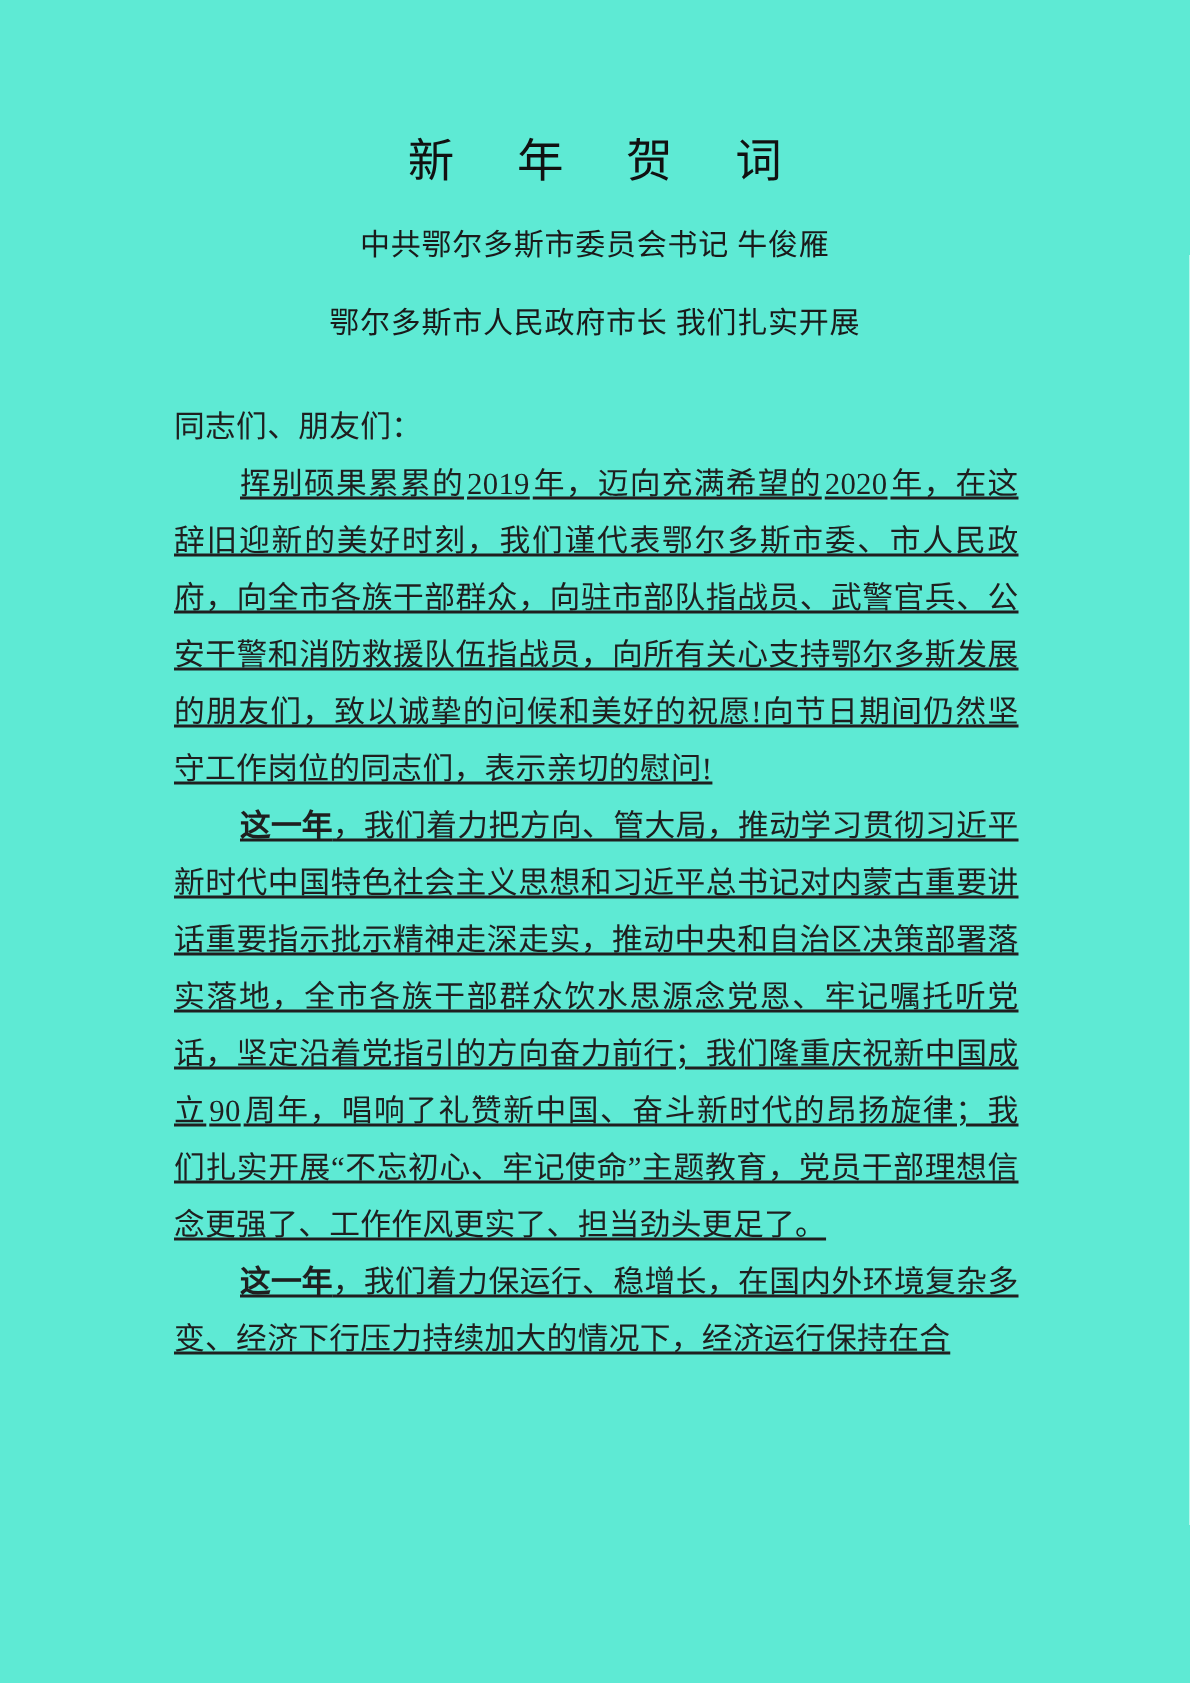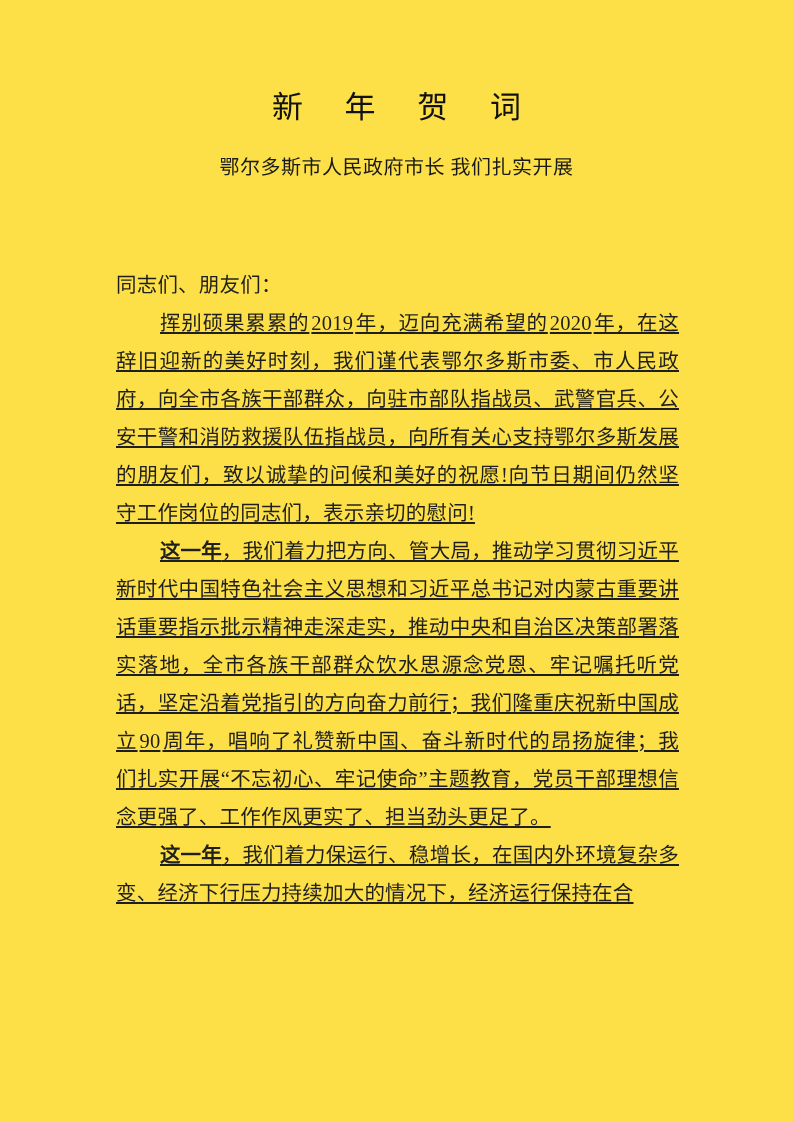--- a/index.html
+++ b/index.html
@@ -7,21 +7,21 @@
     margin: 0;
     padding: 0;
     background: #ffffff;
   }
 
   .page {
     position: relative;
     width: 793px;
     height: 1122px;
     margin: 0 auto;
-    background: #fde047;
+    background: #5eead4;
     overflow: hidden;
     color: #1a1a1a;
     font-family: "Liberation Serif", "DejaVu Serif", serif;
     -webkit-font-smoothing: antialiased;
   }
 
   
   .title-block {
     position: absolute;
     left: 0;
@@ -106,20 +106,21 @@
     font-weight: 700;
   }
 </style>
 </head>
 <body>
 
 <div class="page">
 
   <div class="title-block">
     <h1 class="doc-title">新 年 贺 词</h1>
+    <p class="byline byline-1">中共鄂尔多斯市委员会书记 牛俊雁</p>
     <p class="byline byline-2">鄂尔多斯市人民政府市长 我们扎实开展</p>
   </div>
 
   <div class="body-area">
     <p class="para salutation">同志们、朋友们：</p>
     <div id="paragraph-list">
         <p class="para indent"><span>挥别硕果累累的</span><span class="num">2019</span><span>年，迈向充满希望的</span><span class="num">2020</span><span>年，在这辞旧迎新的美好时刻，我们谨代表鄂尔多斯市委、市人民政府，向全市各族干部群众，向驻市部队指战员、武警官兵、公安干警和消防救援队伍指战员，向所有关心支持鄂尔多斯发展的朋友们，致以诚挚的问候和美好的祝愿!向节日期间仍然坚守工作岗位的同志们，表示亲切的慰问!</span></p>
         <p class="para indent"><span class="bold">这一年</span><span>，我们着力把方向、管大局，推动学习贯彻习近平新时代中国特色社会主义思想和习近平总书记对内蒙古重要讲话重要指示批示精神走深走实，推动中央和自治区决策部署落实落地，全市各族干部群众饮水思源念党恩、牢记嘱托听党话，坚定沿着党指引的方向奋力前行；我们隆重庆祝新中国成立</span><span class="num">90</span><span>周年，唱响了礼赞新中国、奋斗新时代的昂扬旋律；我们扎实开展“不忘初心、牢记使命”主题教育，党员干部理想信念更强了、工作作风更实了、担当劲头更足了。</span></p>
         <p class="para indent"><span class="bold">这一年</span><span>，我们着力保运行、稳增长，在国内外环境复杂多变、经济下行压力持续加大的情况下，经济运行保持在合</span></p>
       </div>

